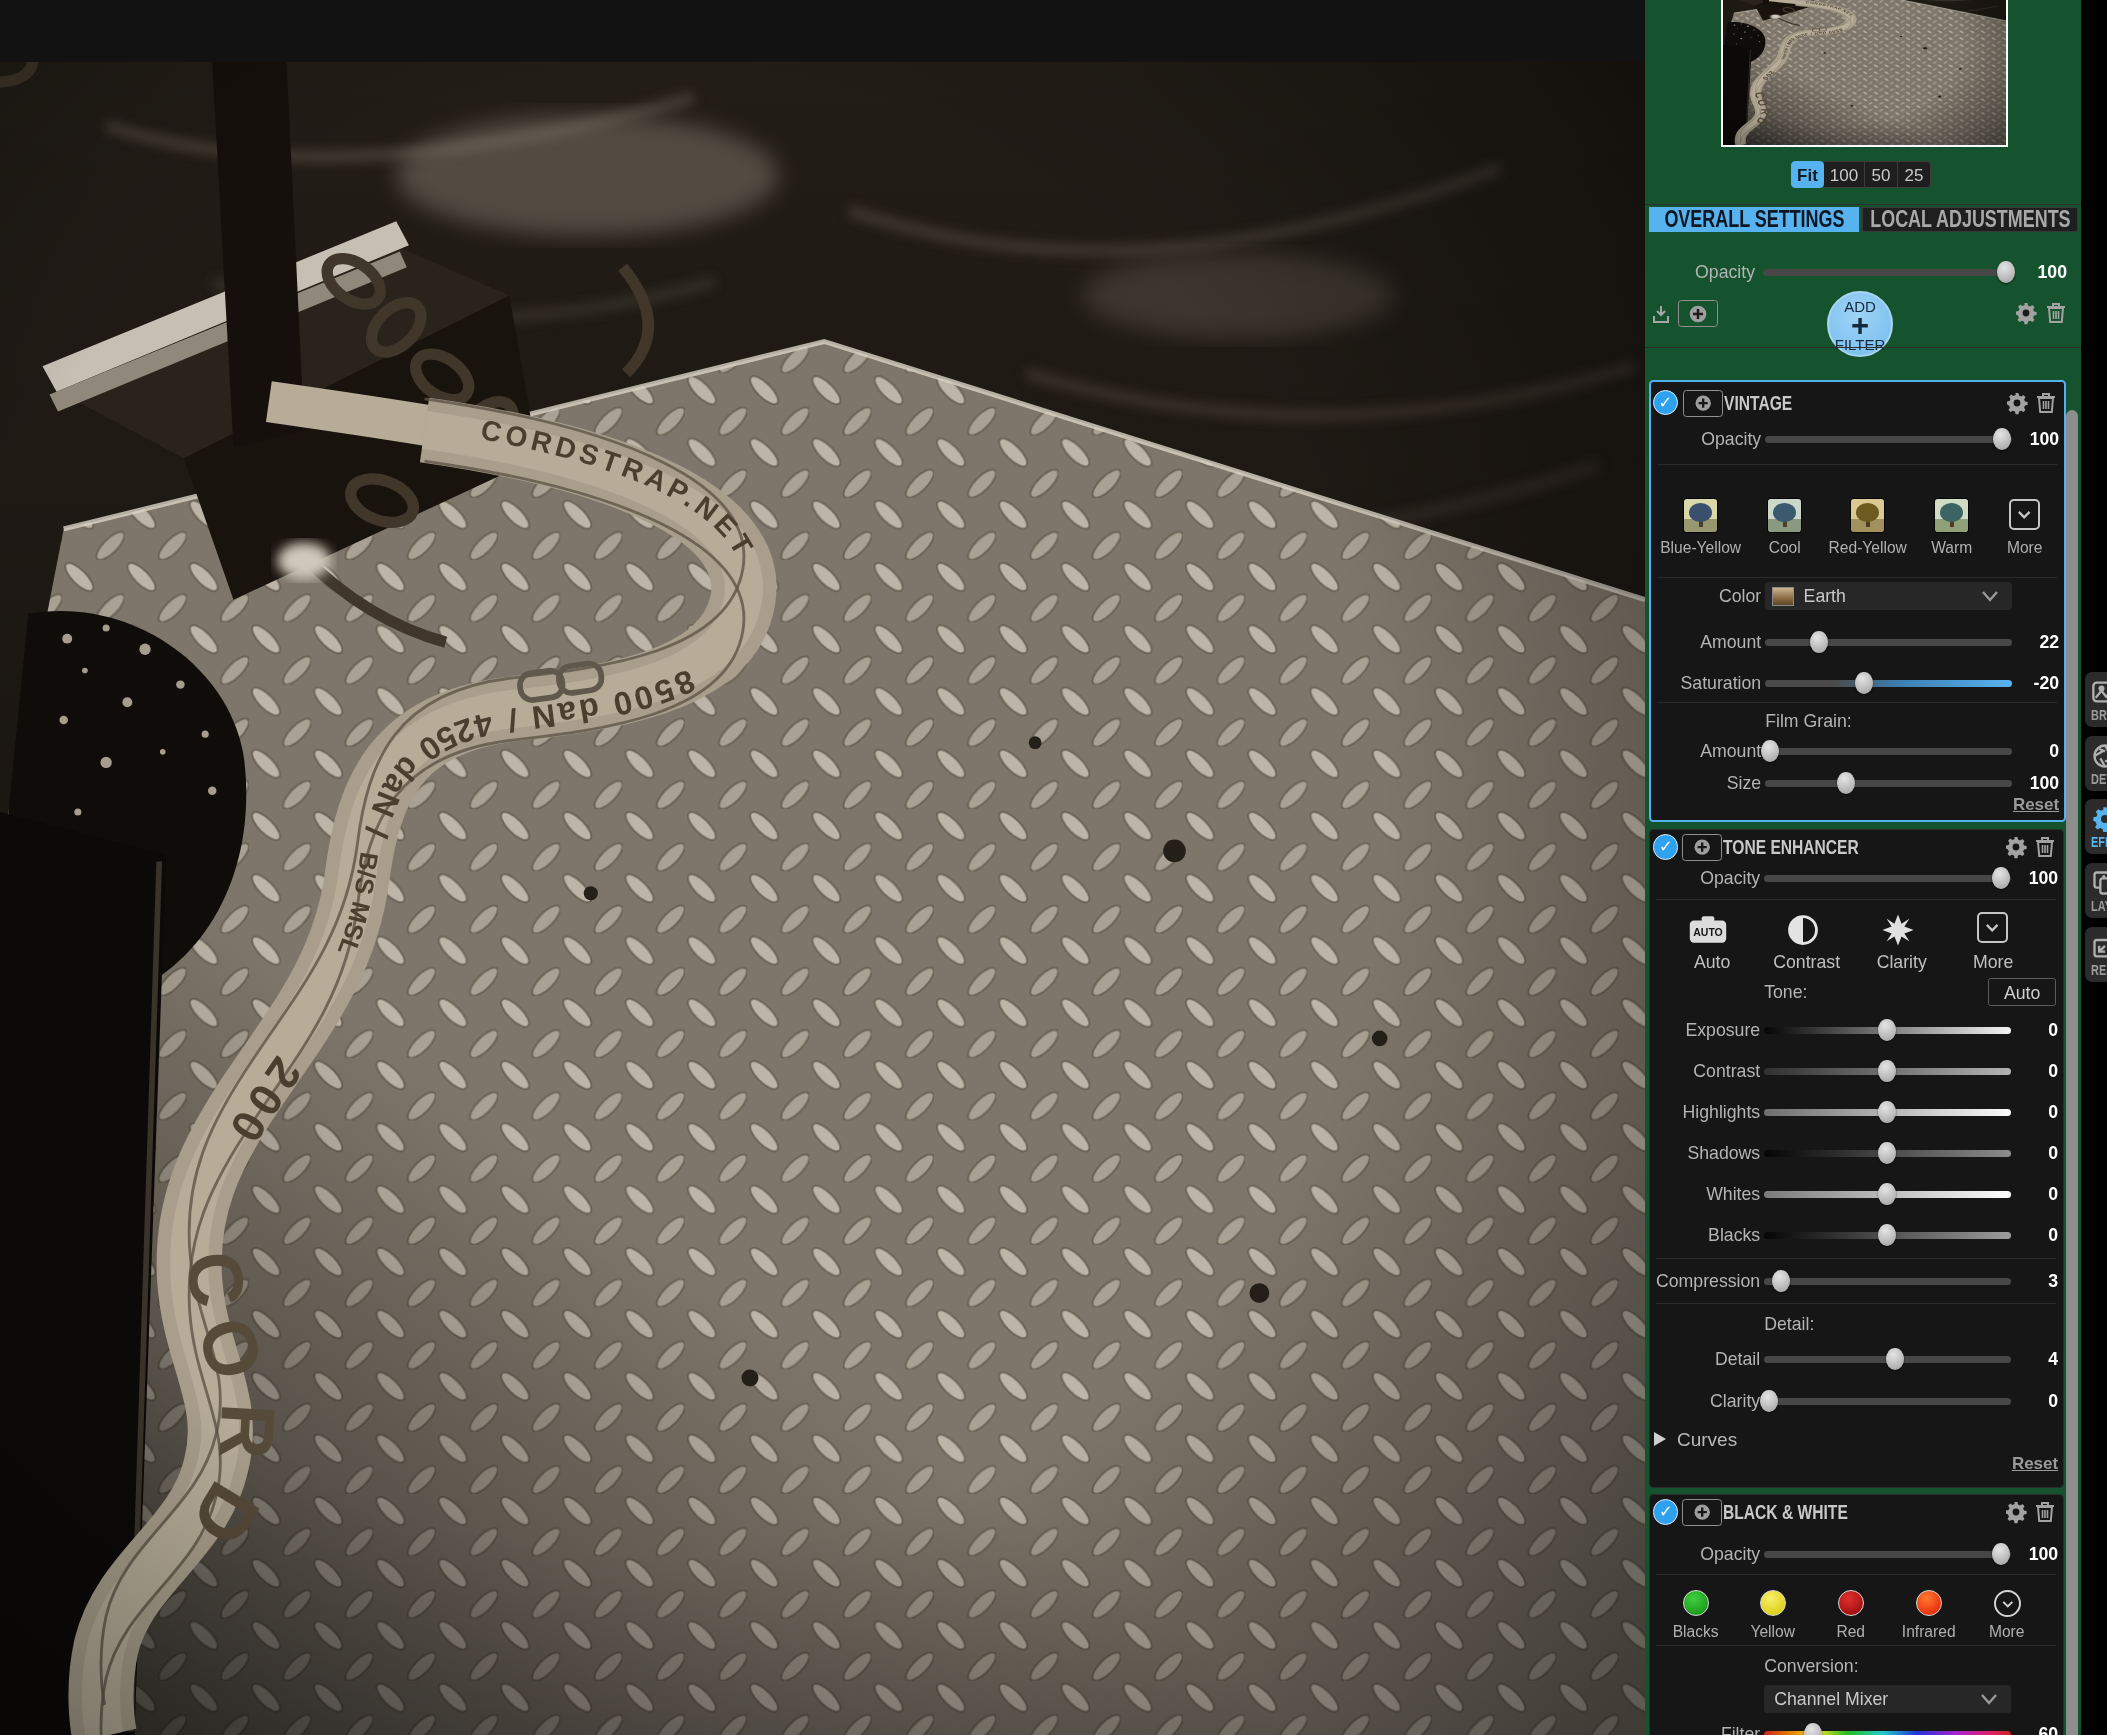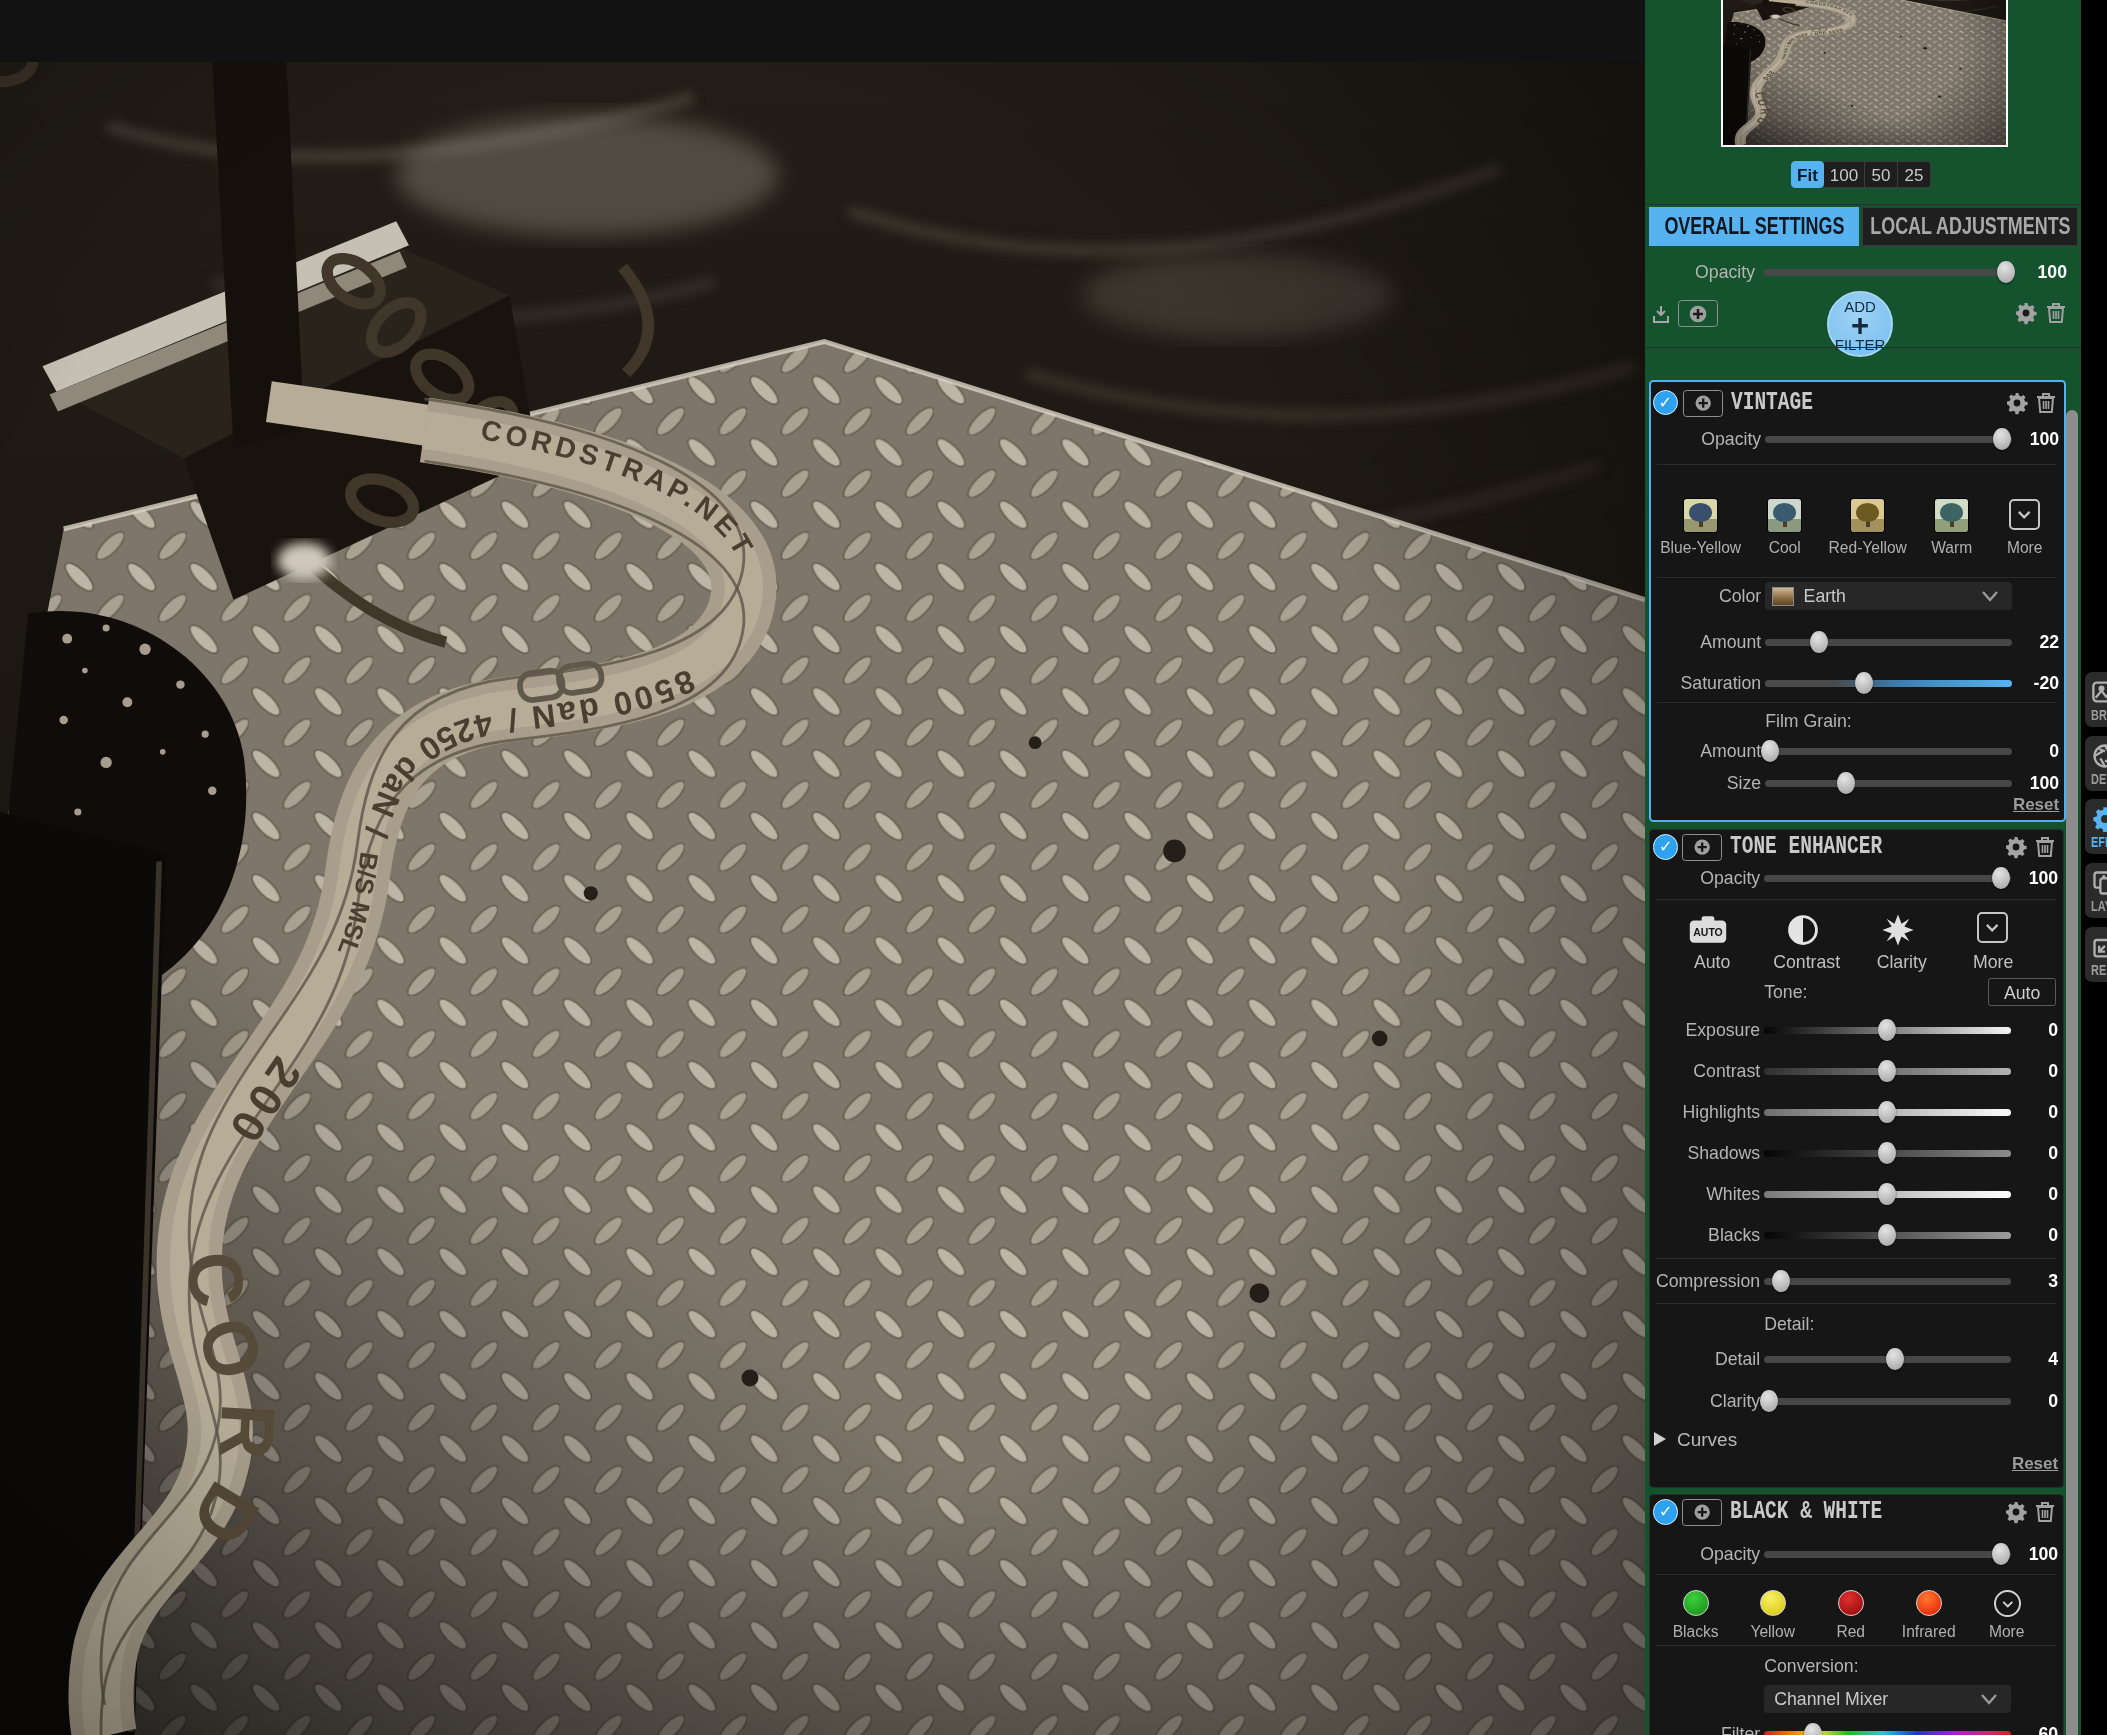--- a/index.html
+++ b/index.html
@@ -14,21 +14,21 @@
   
   #panel{left:1645px;top:0;width:436px;height:1736px;background:#14532d;}
   #thumb{left:76px;top:-40px;width:287px;height:187px;border:2.1px solid #fdfdfd;background:#201b15;overflow:hidden;box-sizing:border-box;}
   #zoomctl{left:146px;top:161px;height:27px;display:flex;}
   .zbtn{height:27px;line-height:27px;text-align:center;font-size:17px;color:#c9c9c9;background:#1e1e1e;border:0.7px solid #3c3c3c;border-left:none;box-sizing:border-box;}
   .zbtn:first-child{border-left:0.7px solid #3c3c3c;border-radius:4.2px 0 0 4.2px;}
   .zbtn:last-child{border-radius:0 4.2px 4.2px 0;}
   .zbtn.active{background:#57b3f0;color:#0f1a24;border-color:#57b3f0;border-radius:4.2px;font-weight:bold;}
   .w-fit{width:33px}.w-100{width:41px}.w-50{width:33px}.w-25{width:33px}
   .hline{height:0.7px;background:#2e2e2e;left:0;width:436px;}
-  .tab{top:207px;height:39px;display:flex;align-items:center;justify-content:center;font-size:23px;box-sizing:border-box;}
+  .tab{top:207px;height:25px;display:flex;align-items:center;justify-content:center;font-size:23px;box-sizing:border-box;}
   #tab-overall{left:4.2px;width:210px;background:#57b3f0;color:#0e1620;}
   #tab-local{left:217px;width:216px;background:#1f1f1f;border:0.7px solid #383838;color:#a9a9a9;}
   
   .srow{position:absolute;height:24px;left:0;width:415px;}
   .slbl{position:absolute;left:0;width:110px;text-align:right;line-height:24px;font-size:17.7px;color:#b4b4b4;white-space:nowrap;}
   .strack{position:absolute;left:114px;top:9.2px;width:247px;height:6.4px;border-radius:3.5px;background:#474747;}
   .shandle{position:absolute;top:0.7px;width:17.7px;height:22px;border-radius:50%;
            background:radial-gradient(circle at 40% 30%,#e4e4e4,#9d9d9d);box-shadow:0 0.7px 2.1px rgba(0,0,0,.6);}
   .sval{position:absolute;left:354px;width:54px;text-align:right;line-height:24px;font-size:17.7px;color:#fff;font-weight:bold;}
   .g-exposure{background:linear-gradient(90deg,#050505,#f4f4f4);}
@@ -37,21 +37,21 @@
   .g-shadow{background:linear-gradient(90deg,#050505,#8d8d8d);}
   .g-white{background:linear-gradient(90deg,#7a7a7a,#ffffff);}
   .g-black{background:linear-gradient(90deg,#050505,#9d9d9d);}
   .g-sat{background:linear-gradient(90deg,#4a4a4a 28%,#3d7fb3 55%,#57b3f0 100%);}
   .g-rainbow{background:linear-gradient(90deg,#cc2222,#e88a00 12%,#e8e022 22%,#22bb22 34%,#22cccc 48%,#2233dd 62%,#aa22cc 78%,#dd2266 92%,#cc2222);}
   
   .pane{position:absolute;left:4.2px;width:415px;background:#161616;border:0.7px solid #2c2c2c;border-radius:4.2px;box-sizing:border-box;}
   #pane-vintage{top:380px;height:442px;width:417px;border:2.1px solid #54b0f0;}
   #pane-tone{top:829px;height:659px;}
   #pane-bw{top:1494px;height:297px;}
-  .pane-title{position:absolute;left:80px;font-size:25px;color:#c9c9c9;line-height:28px;font-family:Liberation Mono, monospace;}
+  .pane-title{position:absolute;left:73px;font-size:20px;color:#c9c9c9;line-height:28px;}
   .chk{position:absolute;width:25.5px;height:25.5px;border-radius:50%;background:#2ea2ee;border:1.4px solid #d9ecfa;box-sizing:border-box;
        color:#fff;font-size:16.3px;font-weight:bold;text-align:center;line-height:22px;}
   .plusbox{position:absolute;width:40px;height:27px;border:1.4px solid #8f8f8f;border-radius:3.5px;box-sizing:border-box;
            display:flex;align-items:center;justify-content:center;}
   .icbtn{position:absolute;width:24px;height:24px;color:#a6a6a6;}
   .divline{position:absolute;left:5.7px;width:400px;height:0.7px;background:#2b2b2b;}
   .sect{position:absolute;left:114px;font-size:17.7px;color:#b4b4b4;line-height:22.6px;}
   .reset{position:absolute;left:337px;width:71px;text-align:right;font-size:17px;color:#9a9a9a;text-decoration:underline;line-height:21px;font-weight:bold;}
   
   .tree{position:absolute;width:33px;height:33px;border-radius:2.8px;top:0;

